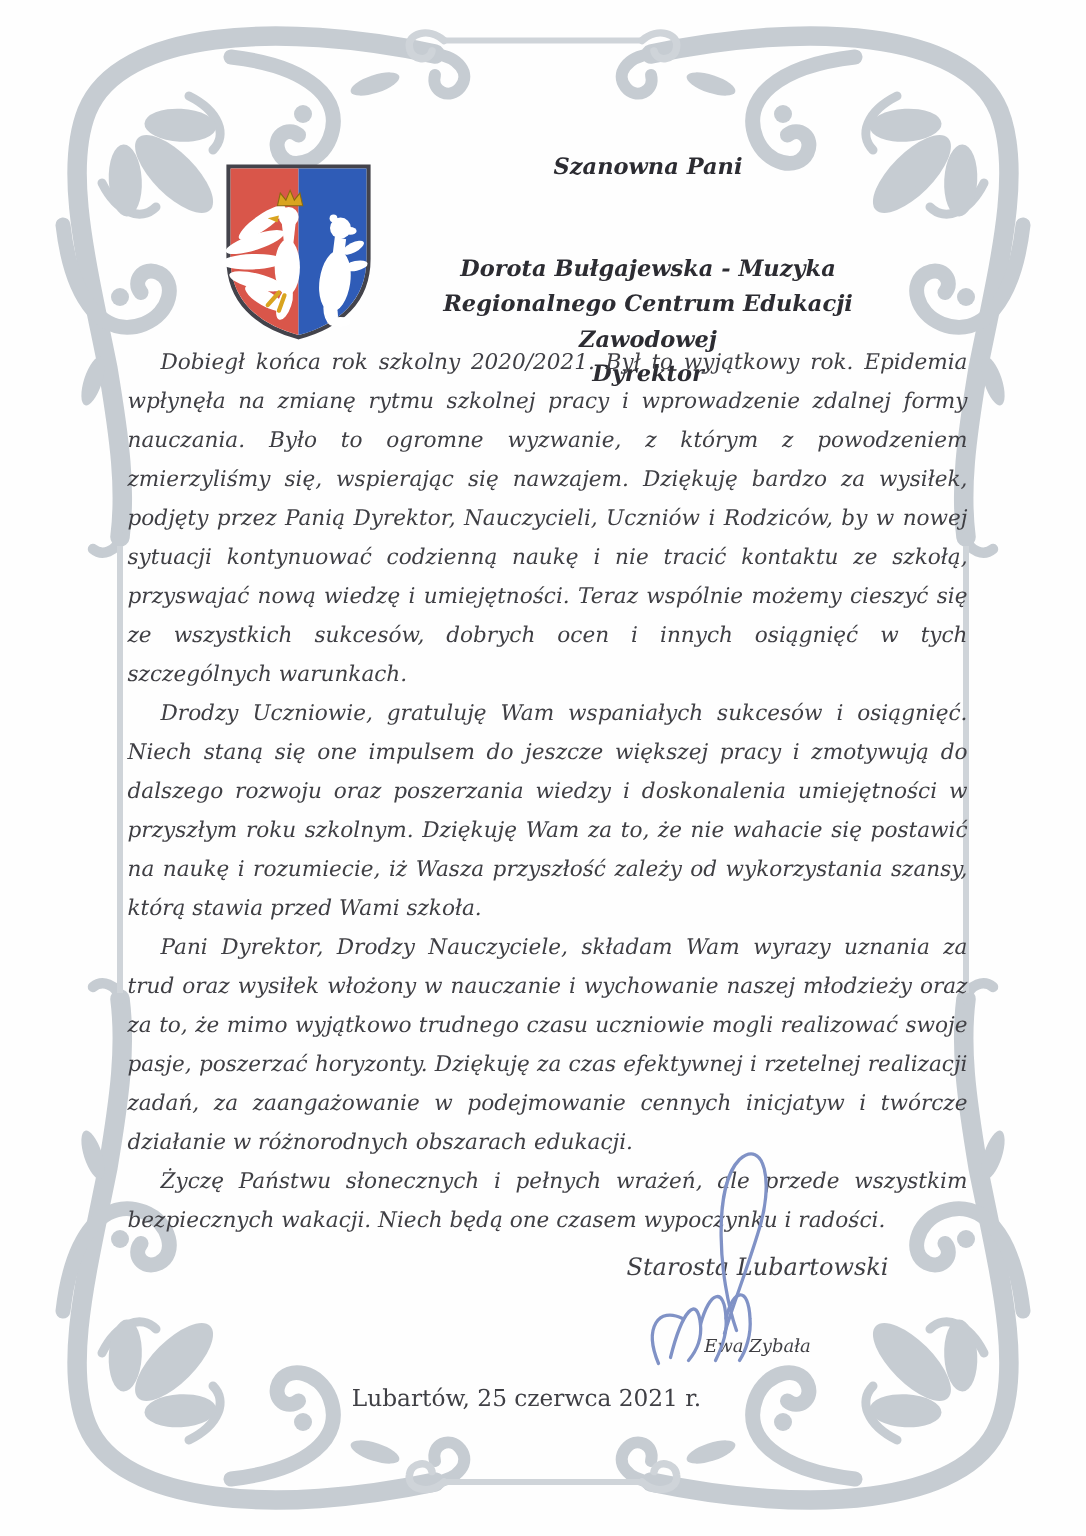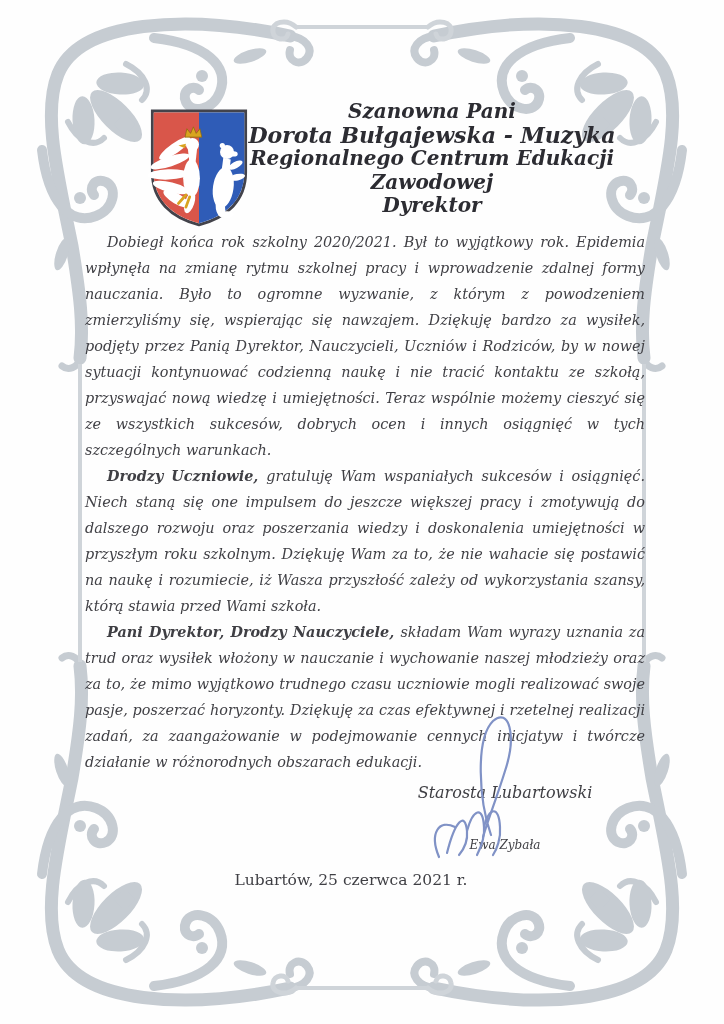--- a/index.html
+++ b/index.html
@@ -7,28 +7,28 @@
     position:relative;width:724px;height:1024px;margin:0 auto;
     background:#fefefe;overflow:hidden;
     font-family:"DejaVu Serif","Liberation Serif",serif;color:#3f3f44;
   }
   .border-svg{position:absolute;left:0;top:0;width:724px;height:1024px;pointer-events:none;}
   .crest{position:absolute;left:143px;top:105px;width:112px;height:124px;}
   .header-block{
     position:absolute;left:248px;top:100px;width:368px;
     text-align:center;font-style:italic;font-weight:bold;color:#2c2c32;
   }
-  .hdr-line{font-size:20px;line-height:23.5px;}
-  .hdr-name{font-size:22px;}
+  .hdr-line{font-size:15px;line-height:23.5px;}
+  .hdr-name{font-size:15px;margin-top:44px;}
   .body-block{
     position:absolute;left:85px;top:229px;width:560px;
     font-style:italic;font-size:14.4px;line-height:26px;text-align:justify;
   }
   .para{margin:0;text-indent:22px;}
-  .lead{font-weight:bold;}
+  .lead{font-weight:normal;}
   .sig-block{
     position:relative;width:220px;margin:8px 30px 0 auto;
     text-align:center;font-style:italic;text-indent:0;
   }
   .sig-title{font-size:16px;line-height:20px;}
   .sig-name{font-size:12px;line-height:20px;margin-top:32px;}
   .sig-ink{position:absolute;left:34px;top:-78px;width:150px;height:162px;z-index:2;}
   .date-row{
     margin-top:12px;text-align:center;font-style:normal;font-size:15.5px;
     transform:translateX(-14px);text-indent:0;
@@ -131,20 +131,21 @@
     <div class="hdr-line">Szanowna Pani</div>
     <div class="hdr-line hdr-name">Dorota Bułgajewska - Muzyka</div>
     <div class="hdr-line">Regionalnego Centrum Edukacji Zawodowej</div>
     <div class="hdr-line">Dyrektor</div>
   </div>
 
   <div class="body-block">
     <p class="para"><span class="lead"></span><span>Dobiegł końca rok szkolny 2020/2021. Był to wyjątkowy rok. Epidemia wpłynęła na zmianę rytmu szkolnej pracy i wprowadzenie zdalnej formy nauczania. Było to ogromne wyzwanie, z którym z powodzeniem zmierzyliśmy się, wspierając się nawzajem. Dziękuję bardzo za wysiłek, podjęty przez Panią Dyrektor, Nauczycieli, Uczniów i Rodziców, by w nowej sytuacji kontynuować codzienną naukę i nie tracić kontaktu ze szkołą, przyswajać nową wiedzę i umiejętności. Teraz wspólnie możemy cieszyć się ze wszystkich sukcesów, dobrych ocen i innych osiągnięć w tych szczególnych warunkach.</span></p>
     <p class="para"><span class="lead">Drodzy Uczniowie, </span><span>gratuluję Wam wspaniałych sukcesów i osiągnięć. Niech staną się one impulsem do jeszcze większej pracy i zmotywują do dalszego rozwoju oraz poszerzania wiedzy i doskonalenia umiejętności w przyszłym roku szkolnym. Dziękuję Wam za to, że nie wahacie się postawić na naukę i rozumiecie, iż Wasza przyszłość zależy od wykorzystania szansy, którą stawia przed Wami szkoła.</span></p>
     <p class="para"><span class="lead">Pani Dyrektor, Drodzy Nauczyciele, </span><span>składam Wam wyrazy uznania za trud oraz wysiłek włożony w nauczanie i wychowanie naszej młodzieży oraz za to, że mimo wyjątkowo trudnego czasu uczniowie mogli realizować swoje pasje, poszerzać horyzonty. Dziękuję za czas efektywnej i rzetelnej realizacji zadań, za zaangażowanie w podejmowanie cennych inicjatyw i twórcze działanie w różnorodnych obszarach edukacji.</span></p>
+    <p class="para"><span class="lead"></span><span>Życzę Państwu słonecznych i pełnych wrażeń, ale przede wszystkim bezpiecznych wakacji. Niech będą one czasem wypoczynku i radości.</span></p>
 
     <div class="sig-block">
       <svg class="sig-ink" viewBox="0 0 150 162" aria-hidden="true">
         <g fill="none" stroke="#8092c6" stroke-width="2.2" stroke-linecap="round">
           <path d="M62,130 C50,96 46,34 64,16 C80,2 88,30 76,66 C68,92 60,112 54,132"></path>
           <path d="M10,152 C0,128 10,114 26,122"></path>
           <path d="M18,148 C26,116 36,106 38,126 C39,136 35,144 30,150"></path>
           <path d="M38,126 C44,104 54,100 55,122 C56,132 52,142 48,150"></path>
           <path d="M55,122 C60,102 70,100 71,122 C72,133 68,144 64,150"></path>
         </g>

